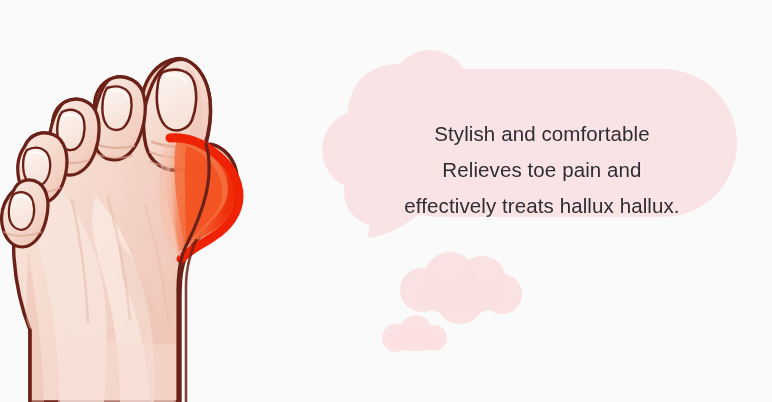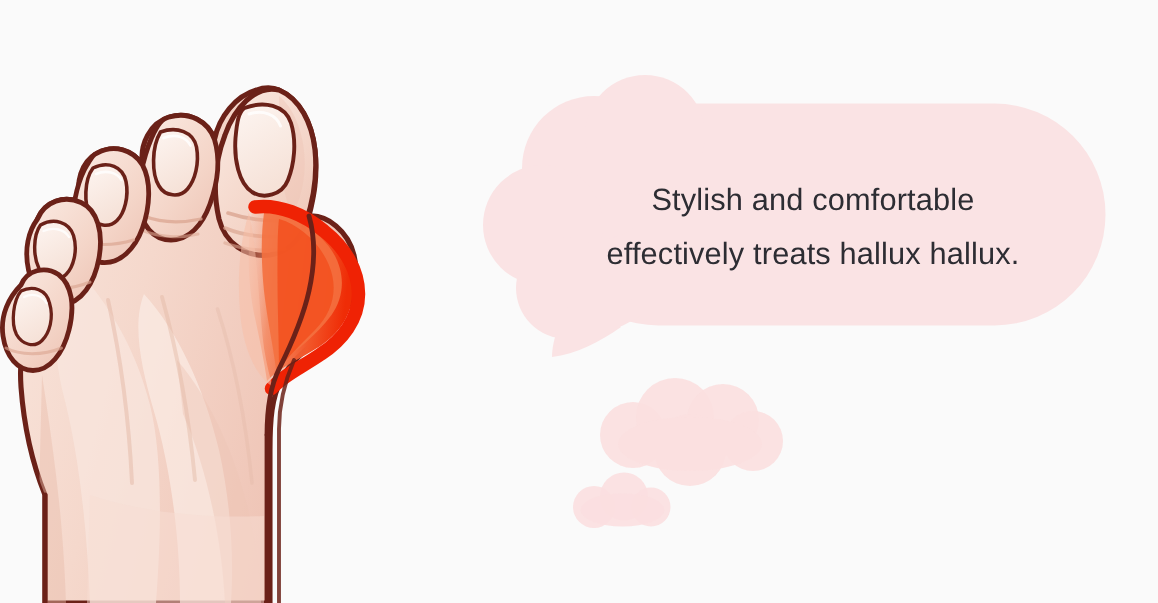--- a/index.html
+++ b/index.html
@@ -237,16 +237,17 @@
     <g>
       <circle cx="106" cy="288" r="14" fill="#fbdfe0" opacity="0.9"></circle>
       <circle cx="126" cy="281" r="16" fill="#fbdfe0" opacity="0.9"></circle>
       <circle cx="144" cy="288" r="13" fill="#fbdfe0" opacity="0.9"></circle>
       <ellipse cx="125" cy="290" rx="28" ry="11" fill="#fbdfe0" opacity="0.9"></ellipse>
     </g>
   </svg>
 
   <div id="bubble-text">
     <span class="bubble-line">Stylish and comfortable</span>
+    <span class="bubble-line">Relieves toe pain and</span>
     <span class="bubble-line">effectively treats hallux hallux.</span>
   </div>
 
 </div>
 
 </body></html>

